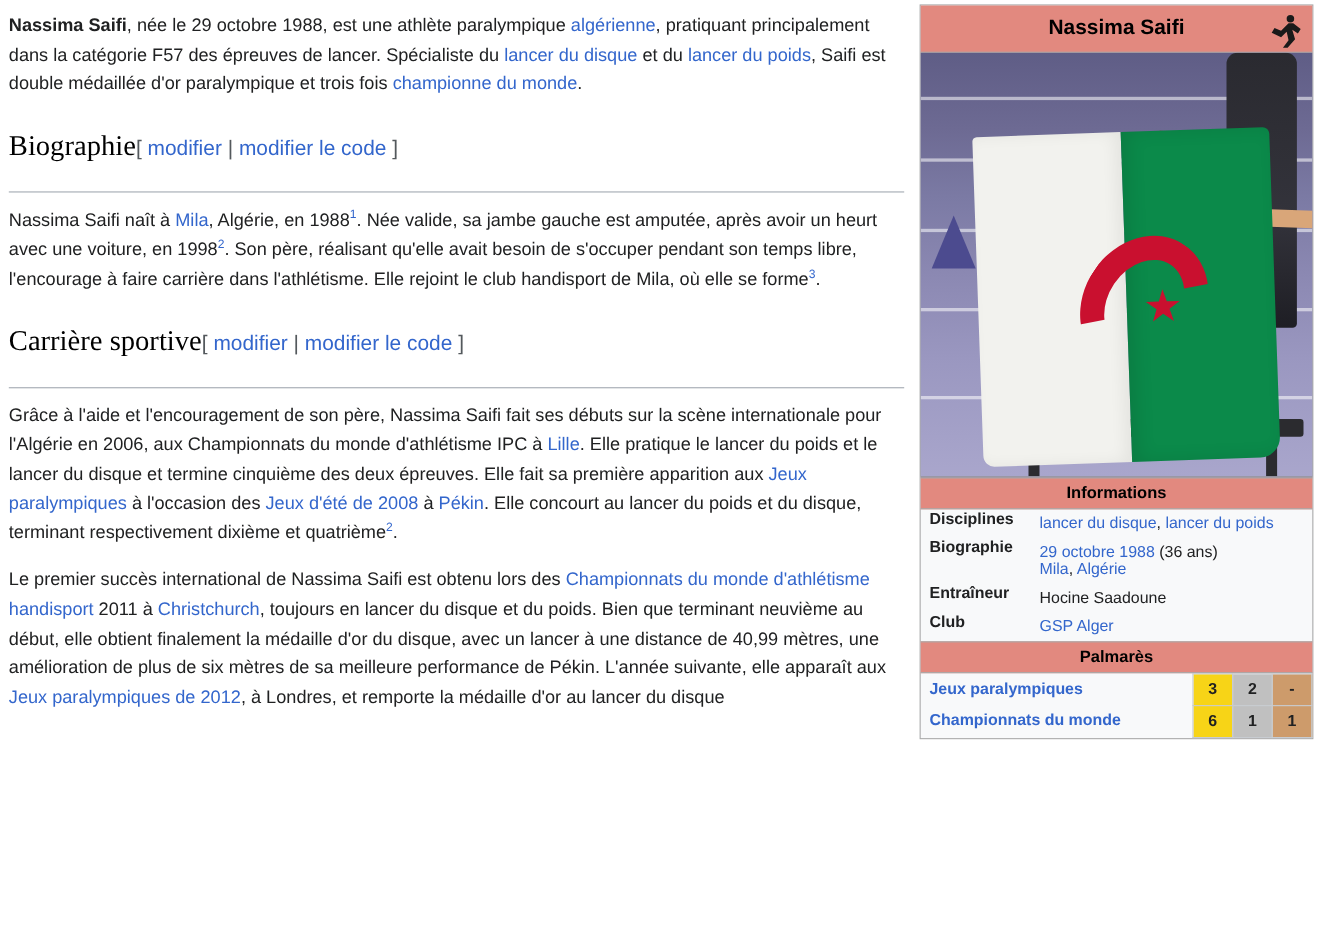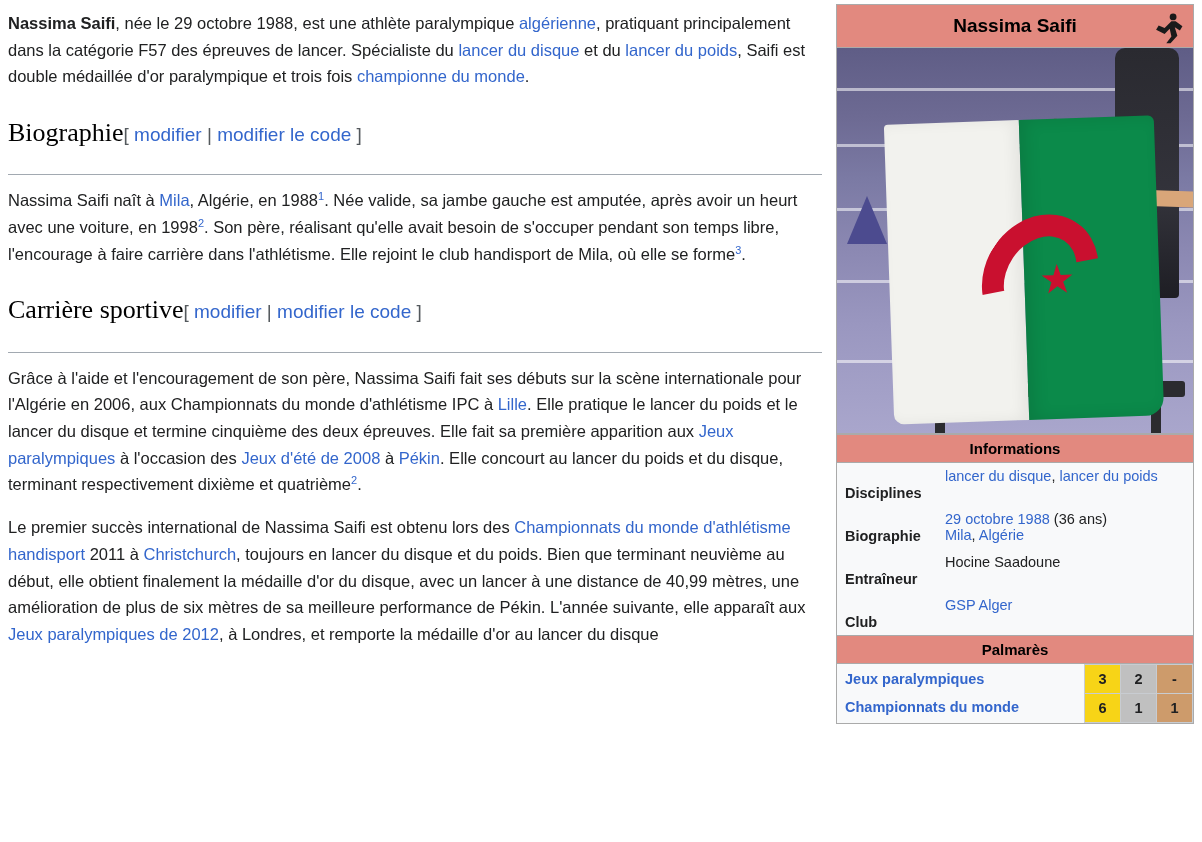--- a/index.html
+++ b/index.html
@@ -175,21 +175,21 @@
     padding: 5px 4px;
     border-top: 1px solid #aaa;
     border-bottom: 1px solid #aaa;
     color: #000;
   }
   table.ib-table { width: 100%; border-collapse: collapse; }
   table.ib-table th {
     text-align: left;
     vertical-align: top;
     font-weight: bold;
-    padding: 22px 6px 5px 8px;
+    padding: 1px 6px 5px 8px;
     white-space: nowrap;
     width: 104px;
   }
   table.ib-table td {
     vertical-align: top;
     padding: 5px 8px 5px 4px;
   }
   .medal-table { width: 100%; border-collapse: collapse; font-size: 14.5px; }
   .medal-table td.evt {
     padding: 5px 6px 5px 8px;

